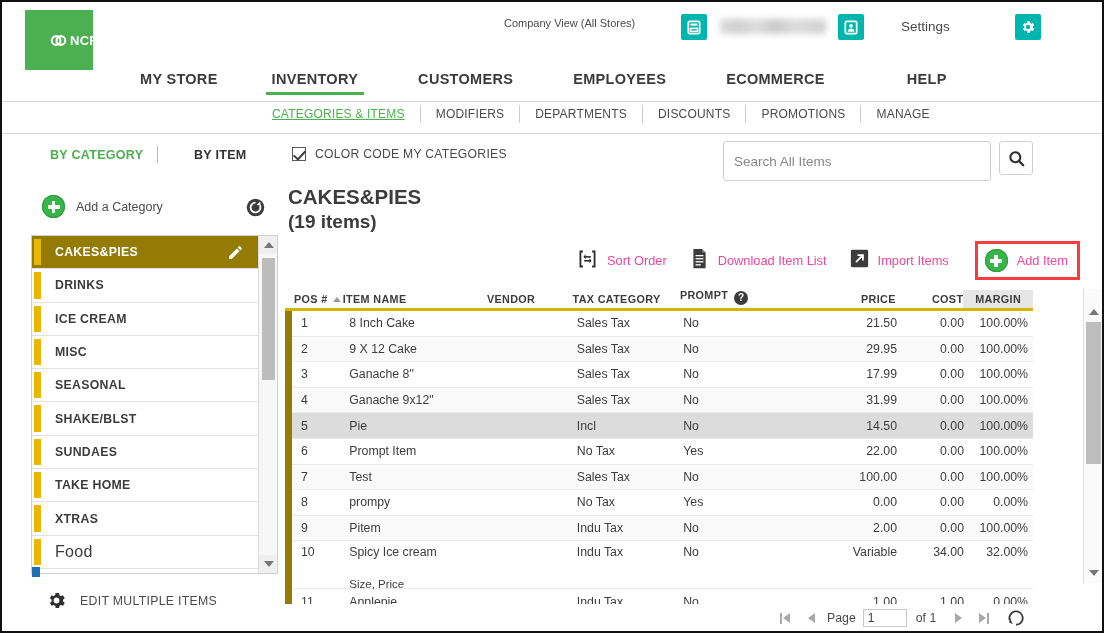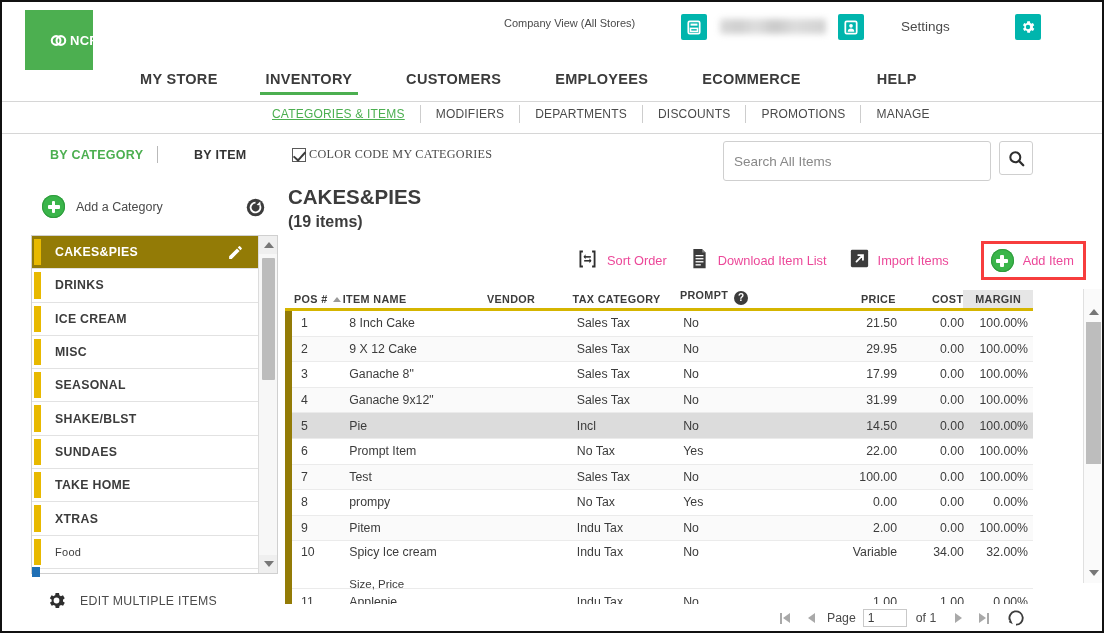--- a/index.html
+++ b/index.html
@@ -59,21 +59,21 @@
   .settings-label {
     position: absolute; left: 899px; top: 17px;
     font-size: 13.5px; color: #4a4a4a;
   }
 
   
   .mainnav {
     position: absolute; left: 0; top: 63px; width: 1100px; height: 38px;
   }
   .mainnav-inner {
-    position: absolute; left: 120px; top: 0; display: flex; gap: 6px;
+    position: absolute; left: 120px; top: 0; display: flex; gap: 12px;
   }
   .nav-item {
     font-size: 14.5px; font-weight: bold; color: #3b3b3b;
     letter-spacing: .3px;
     padding: 6px 24px 10px 24px;
     position: relative; white-space: nowrap;
     font-family: "Liberation Sans", sans-serif;
   }
   .nav-item.active::after {
     content: ""; position: absolute; left: 18px; right: 18px; bottom: 2px;
@@ -108,21 +108,21 @@
     font-size: 12.5px; font-weight: bold; color: #4caf50; letter-spacing: .3px;
   }
   .tab-divider {
     position: absolute; left: 155px; top: 2px; width: 1px; height: 17px; background: #b9b9b9;
   }
   .tab-byitem {
     position: absolute; left: 192px; top: 4px;
     font-size: 12.5px; font-weight: bold; color: #333; letter-spacing: .3px;
   }
   .colorcode-wrap {
-    position: absolute; left: 290px; top: 3px; display: flex; align-items: center; gap: 3px; font-family: Liberation Serif, serif;
+    position: absolute; left: 290px; top: 3px; display: flex; align-items: center; gap: 9px;
   }
   .cc-box {
     width: 14px; height: 14px; border: 1px solid #5a5a5a; background: #fff;
     position: relative;
   }
   .cc-box::after {
     content: ""; position: absolute; left: 3px; top: 0px; width: 5px; height: 10px;
     border: solid #3c3c3c; border-width: 0 2.2px 2.2px 0; transform: rotate(42deg);
   }
   .cc-label { font-size: 12.2px; color: #4a4a4a; letter-spacing: .25px; }
@@ -210,30 +210,30 @@
   .gear-dark { width: 21px; height: 21px; }
   .edit-multiple-label { font-size: 12.3px; color: #4a4a4a; letter-spacing: .3px; }
 
   
   .page-title {
     position: absolute; left: 286px; top: 182px;
     font-size: 20.5px; font-weight: bold; color: #3c3c3c; line-height: 25px;
   }
   .page-subtitle {
     position: absolute; left: 286px; top: 207px;
-    font-size: 16px; font-weight: bold; color: #3c3c3c; line-height: 25px;
+    font-size: 19px; font-weight: bold; color: #3c3c3c; line-height: 25px;
   }
 
   .action-bar {
     position: absolute; left: 575px; top: 239px; display: flex; align-items: center; gap: 0;
   }
   .action-item { display: flex; align-items: center; gap: 9px; margin-right: 23px; }
   .action-label { font-size: 12.8px; color: #ec4899; }
   .action-item.highlighted {
-    border: 3px solid #f73d3d; padding: 5px 9px 5px 7px; margin-right: 0; margin-left: 9px;
+    border: 3px solid #f73d3d; padding: 5px 9px 5px 7px; margin-right: 0; margin-left: 3px;
   }
 
   
   .table-wrap {
     position: absolute; left: 283px; top: 287px; width: 748px; height: 318px;
   }
   .tbl-header {
     position: relative; height: 22px; display: flex; align-items: flex-end;
     border-bottom: 3px solid #d5b500;
   }
@@ -453,21 +453,21 @@
       <div class="cat-item">
         <span class="cat-swatch" style="background:#e8b900"></span>
         <span class="cat-name">TAKE HOME</span>
       </div>
       <div class="cat-item">
         <span class="cat-swatch" style="background:#e8b900"></span>
         <span class="cat-name">XTRAS</span>
       </div>
       <div class="cat-item">
         <span class="cat-swatch" style="background:#e8b900"></span>
-        <span class="cat-name" style="font-weight:normal;font-size:11px">Food</span>
+        <span class="cat-name" style="font-weight:normal;font-size:16px">Food</span>
       </div>
     </div>
 
     <div class="cat-sb-track">
       <div class="cat-sb-up">
           <span class="arrow-up-g"></span>
         </div>
       <div class="cat-sb-thumb"></div>
       <div class="cat-sb-down">
           <span class="arrow-down-g"></span>

